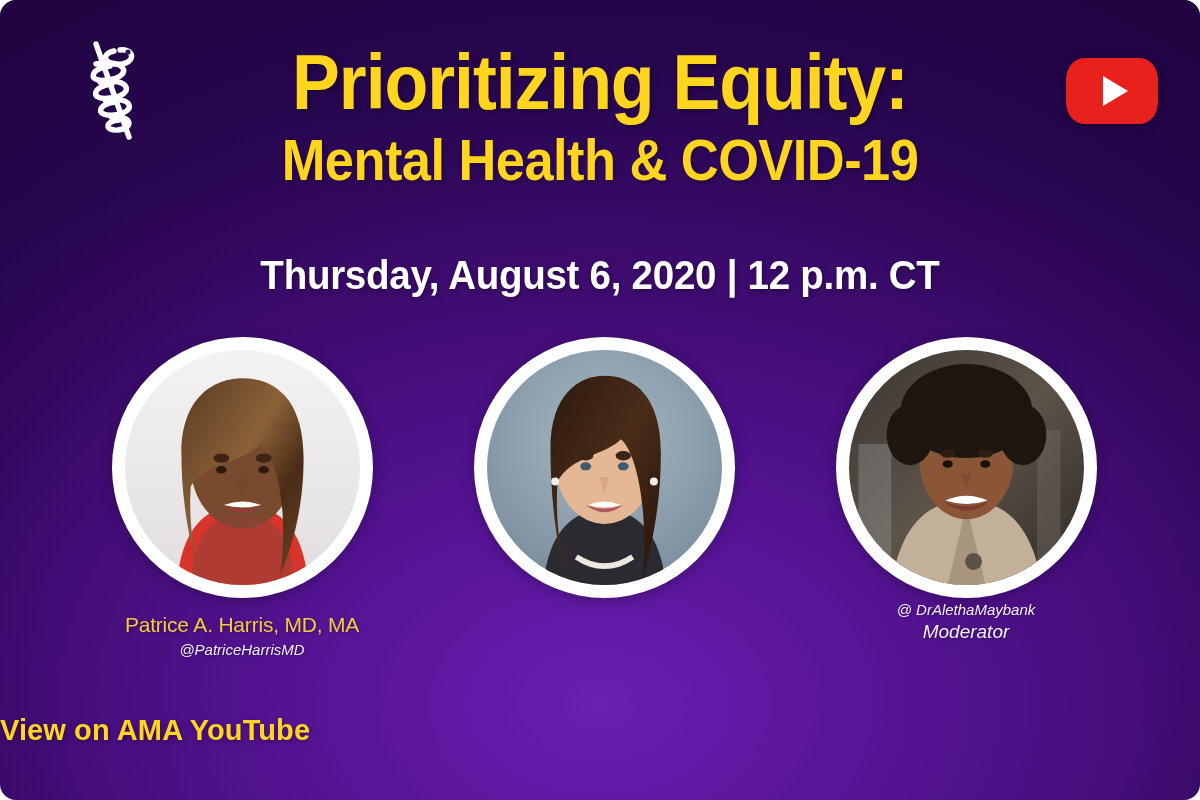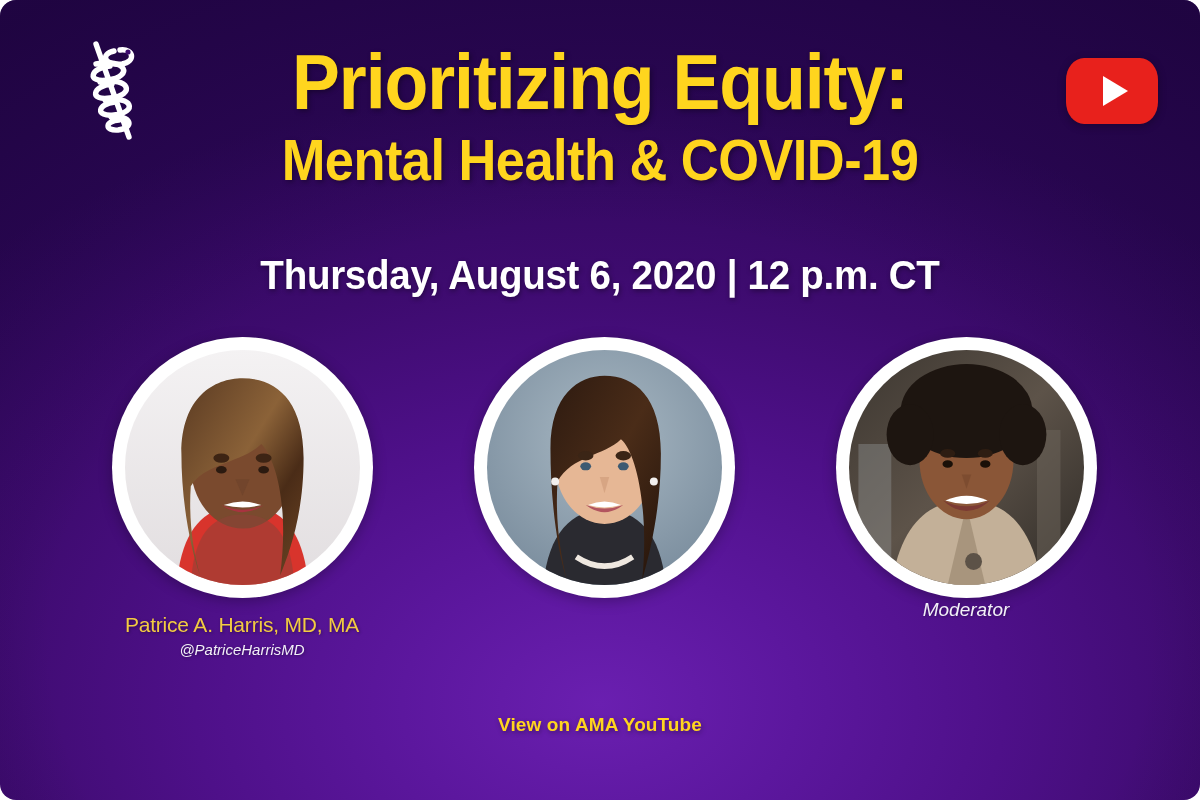--- a/index.html
+++ b/index.html
@@ -158,22 +158,21 @@
     line-height:1.3;
     text-shadow:1px 1px 3px rgba(0,0,0,0.35);
     white-space:nowrap;
   }
   .hidden-slot { visibility:hidden; }
 
   
   #cta {
     position:absolute;
     left:0; right:0; top:714px;
-    text-align:center;
-    font-size:19px;
+    font-size:29px;
     font-weight:bold;
     color:#ffd51e;
     letter-spacing:0.1px;
     text-shadow:1px 2px 5px rgba(0,0,0,0.35);
     z-index:2;
   }
 </style>
 </head>
 <body>
 
@@ -301,20 +300,21 @@
             <ellipse cx="58" cy="44" rx="3.2" ry="1.9" fill="#2e1d12"></ellipse>
             <ellipse cx="42" cy="48.5" rx="2.2" ry="1.6" fill="#1a1008"></ellipse>
             <ellipse cx="58" cy="48.5" rx="2.2" ry="1.6" fill="#1a1008"></ellipse>
             <path d="M48 53 L50 59 L52 53" fill="#74462b" opacity="0.6"></path>
             <path d="M40 64 Q50 73 60 64 Q50 69 40 64 Z" fill="#7b3a33"></path>
             <path d="M41 64 Q50 60 59 64 Q50 67 41 64 Z" fill="#ffffff"></path>
             <circle cx="53" cy="90" r="3.6" fill="#5c5247"></circle>
           </svg>
         </div>
       </div>
+      <div class="speaker-handle">@ DrAlethaMaybank</div>
       <div class="speaker-role">Moderator</div>
     </div>
 
   </div>
 
   <div id="cta">View on AMA YouTube</div>
 
 </div>
 
 </body></html>

